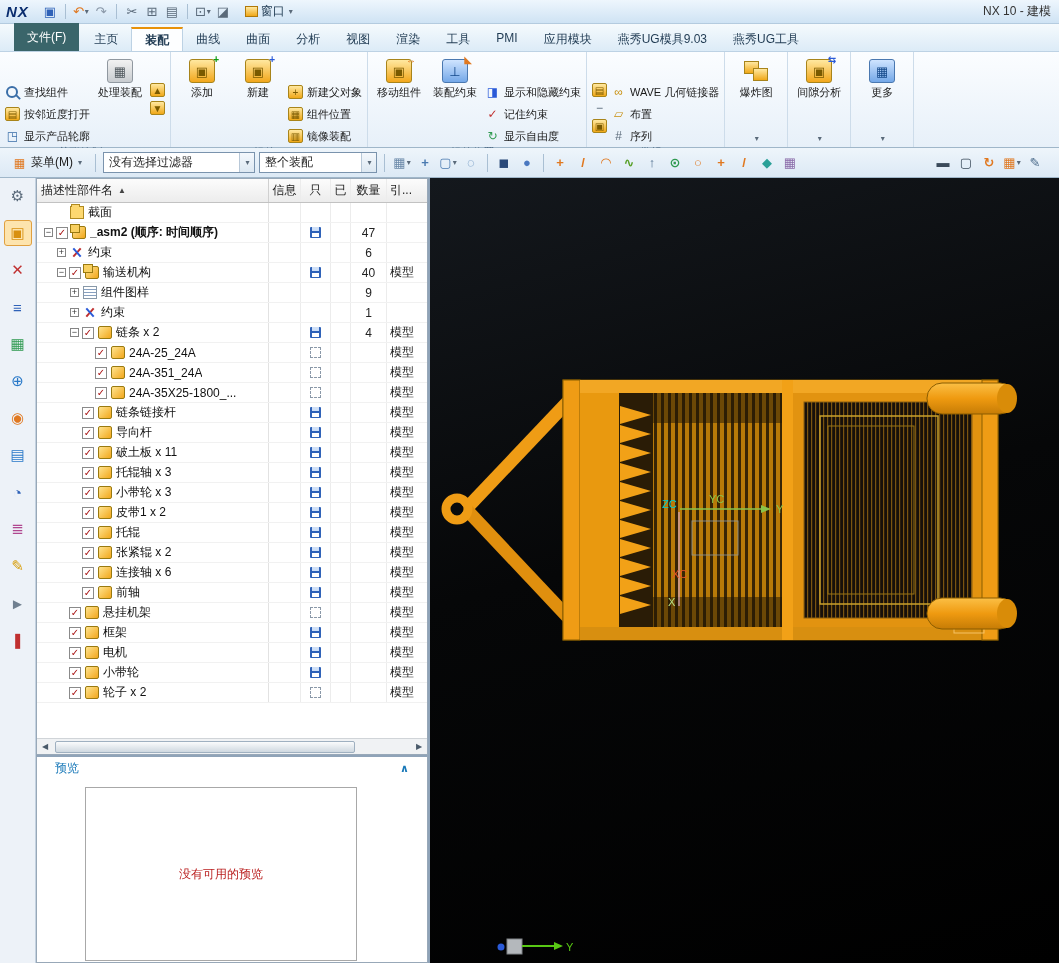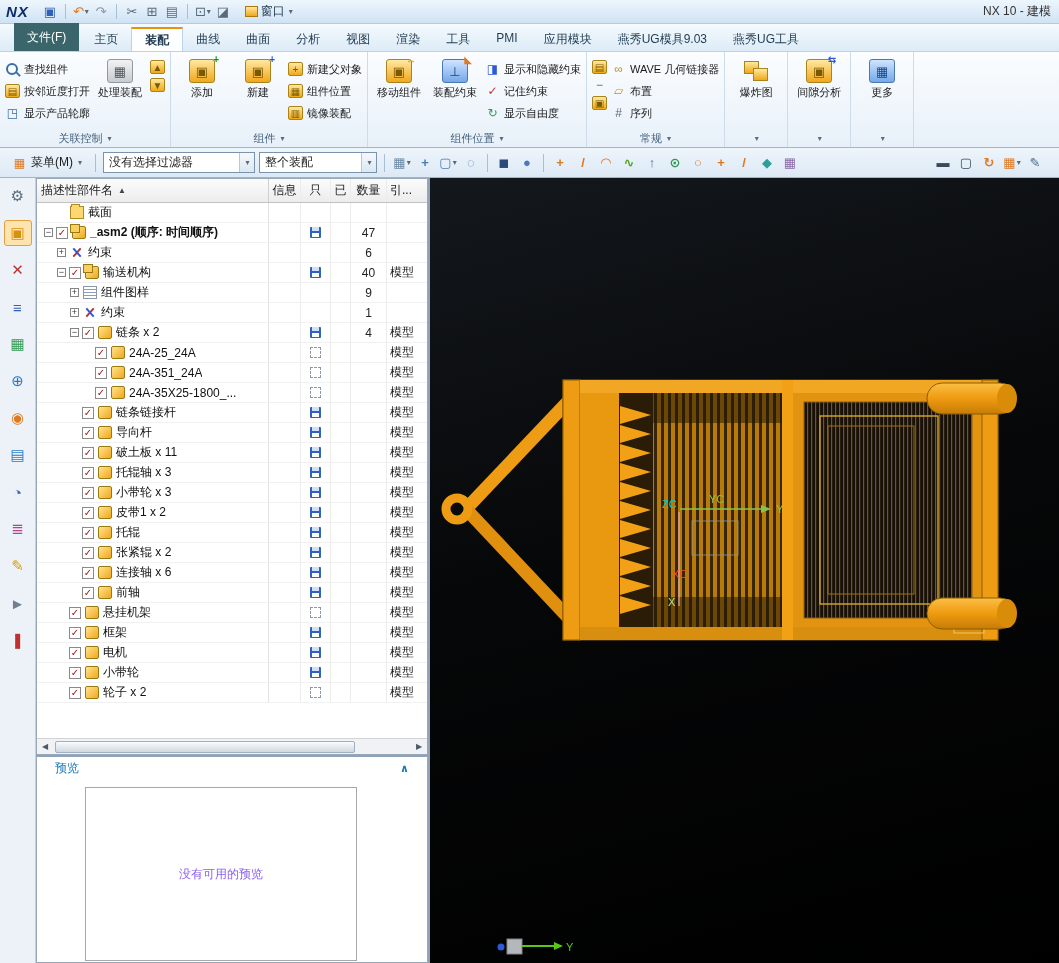--- a/index.html
+++ b/index.html
@@ -34,21 +34,21 @@
   .bi{width:26px;height:24px;border-radius:3px;display:flex;align-items:center;justify-content:center;font-size:13px;position:relative;}
   .bi-yellow{background:linear-gradient(#ffe8a0,#f2a71c);border:1px solid #a8841a;color:#7a5a00;}
   .bi-gray{background:linear-gradient(#f2f2f2,#c8ccd0);border:1px solid #9098a0;color:#50585e;}
   .bi-blue{background:linear-gradient(#cfe4ff,#74a8e8);border:1px solid #4a78b0;color:#15498a;}
   .bi-explode{background:none;border:none;}
   .bi-explode::before,.bi-explode::after{content:"";position:absolute;width:13px;height:11px;background:linear-gradient(#ffe8a0,#f0a818);border:1px solid #a8841a;}
   .bi-explode::before{left:1px;top:2px;}
   .bi-explode::after{right:1px;bottom:2px;}
   .bdg{position:absolute;right:-5px;top:-6px;font-size:10px;font-weight:bold;font-style:normal;}
   .bdg.g{color:#0c9a0c}.bdg.b{color:#2a5ad8}.bdg.o{color:#e07820}
-  .smallcol{display:flex;flex-direction:column;gap:4px;padding-top:5px;}
+  .smallcol{display:flex;flex-direction:column;gap:4px;padding-top:5px;margin-top:23px;}
   .smallcol.iconsonly{align-items:center;}
   .smallbtn{display:flex;align-items:center;gap:4px;height:18px;font-size:11px;white-space:nowrap;color:#1a1a1a;}
   .si{width:15px;height:14px;flex:none;display:inline-flex;align-items:center;justify-content:center;font-size:10px;border-radius:2px;}
   .si-yellow{background:linear-gradient(#ffe8a0,#f0a818);border:1px solid #a8841a;color:#7a5a00;}
   .si-plain{font-size:12px;}
   .si-find{position:relative;}
   .si-find::before{content:"";width:8px;height:8px;border:2px solid #3a6ea8;border-radius:50%;position:absolute;left:1px;top:1px;}
   .si-find::after{content:"";width:6px;height:2px;background:#3a6ea8;position:absolute;right:-1px;bottom:1px;transform:rotate(45deg);}
 
   
@@ -101,21 +101,21 @@
   .ghost{width:11px;height:11px;border:1px dashed #8a98a8;display:inline-block;background:#fff;}
   .hscroll{height:16px;margin-top:auto;background:#f0f2f4;border-top:1px solid #d0d4d8;display:flex;align-items:center;}
   .sarrow{width:16px;text-align:center;font-size:8px;color:#4a5a6a;}
   .sarrow.right{margin-left:auto;}
   .sthumb{width:300px;height:12px;background:linear-gradient(#fafbfc,#cfd8e0);border:1px solid #9fb0c0;border-radius:2px;margin-left:2px;}
 
   
   .preview{position:absolute;left:36px;top:755px;width:392px;height:208px;background:#fff;border:1px solid #98a8b8;border-top:2px solid #8fa3b8;display:flex;flex-direction:column;}
   .pv-head{height:23px;display:flex;align-items:center;padding:0 18px;color:#1878b8;}
   .pv-collapse{margin-left:auto;color:#1878b8;font-size:11px;font-weight:bold;}
-  .pv-box{position:absolute;left:48px;top:30px;width:272px;height:174px;border:1px solid #a8a8a8;background:#fff;display:flex;align-items:center;justify-content:center;color:#8b5cf6;}
+  .pv-box{position:absolute;left:48px;top:30px;width:272px;height:174px;border:1px solid #a8a8a8;background:#fff;display:flex;align-items:center;justify-content:center;color:#b91c1c;}
 
   
   .splitter{position:absolute;left:428px;top:178px;width:2px;height:785px;background:#8fa3b8;}
   .viewport{position:absolute;left:430px;top:178px;width:629px;height:785px;background:linear-gradient(165deg,#14181d 0%,#060708 45%,#000 100%);overflow:hidden;}
   svg text{font-family:"Liberation Sans","DejaVu Sans",sans-serif;}
 </style>
 </head>
 <body>
 
 <div class="titlebar">

